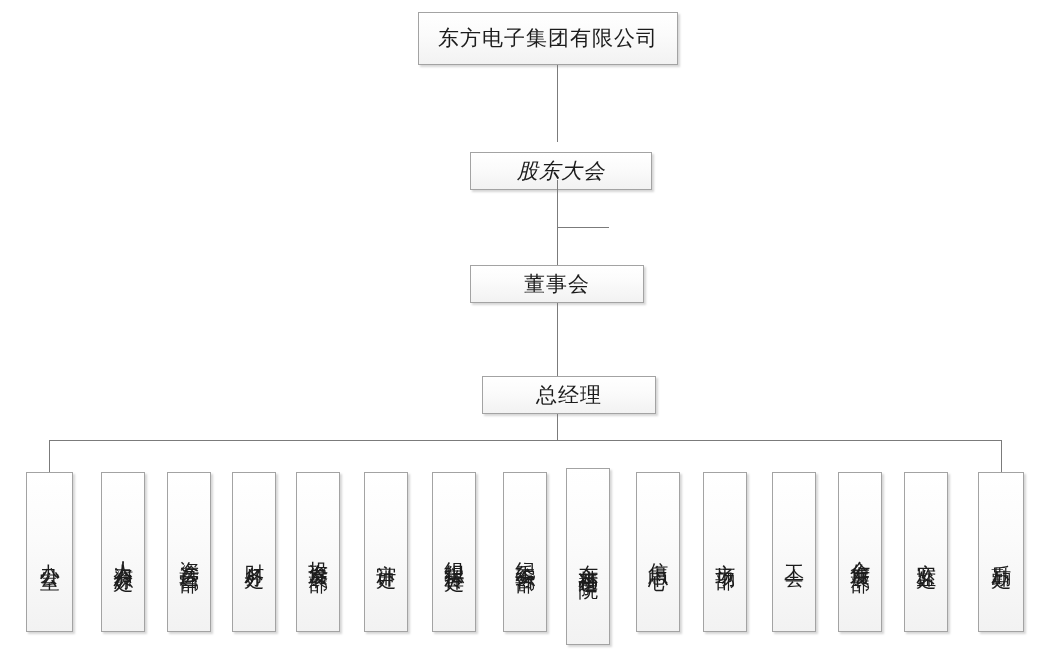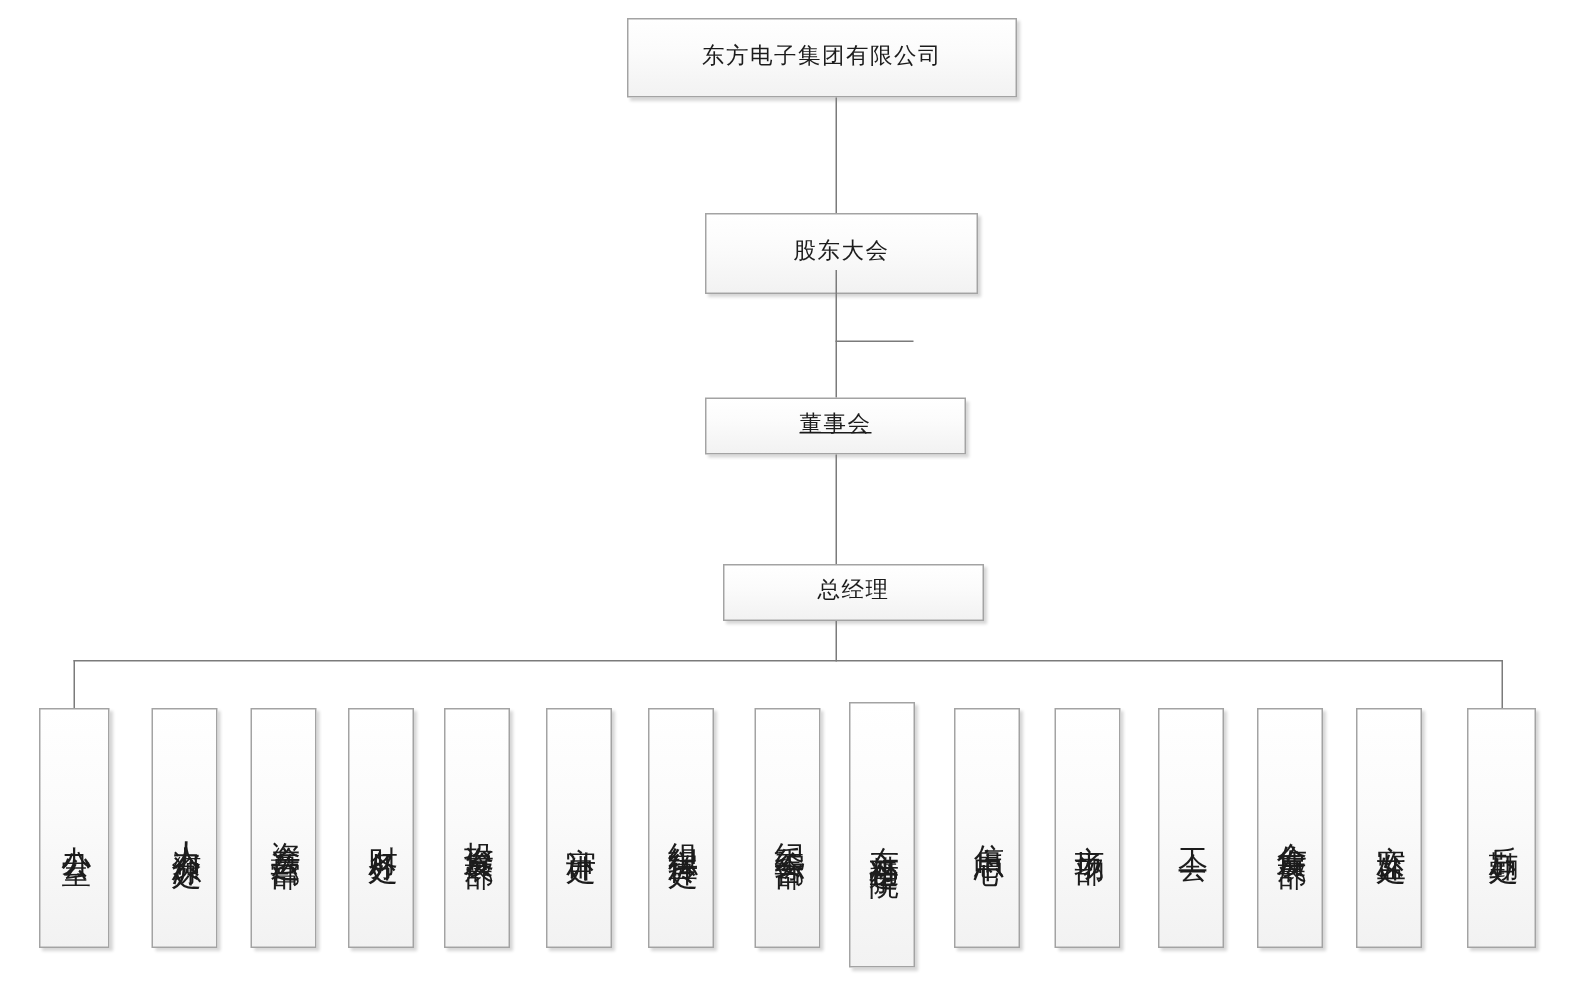--- a/index.html
+++ b/index.html
@@ -38,21 +38,21 @@
     box-shadow: 2px 2px 2px rgba(0,0,0,0.16);
     display: flex;
     align-items: center;
     justify-content: center;
     color: #1c1c1c;
     line-height: 1.18;
   }
 
   
   .node.h-node {
-    font-size: 15px;
+    font-size: 21px;
     letter-spacing: 1px;
     white-space: nowrap;
   }
 
   
   .node.v-node {
     writing-mode: vertical-rl;
     text-orientation: upright;
     font-size: 20px;
     letter-spacing: 3px;
@@ -69,30 +69,30 @@
 <body>
 
 <div id="chart-root">
 
   <div class="node h-node" style="left:418px; top:12px; width:260px; height:53px;">
     <span class="label">东方电子集团有限公司</span>
   </div>
 
   <div class="conn v" style="left:557px; top:65px; height:77px;"></div>
 
-  <div class="node h-node" style="left:470px; top:142px; width:182px; height:54px;">
+  <div class="node h-node" style="left:470px; top:152px; width:182px; height:38px;font-style:italic;">
     <span class="label">股东大会</span>
   </div>
 
   <div class="conn v" style="left:557px; top:180px; height:85px;"></div>
 
   <div class="conn h" style="left:557px; top:227px; width:52px;"></div>
 
 
-  <div class="node h-node" style="left:470px; top:265px; width:174px; height:38px;text-decoration:underline;">
+  <div class="node h-node" style="left:470px; top:265px; width:174px; height:38px;">
     <span class="label">董事会</span>
   </div>
 
   <div class="conn v" style="left:557px; top:303px; height:73px;"></div>
 
   <div class="node h-node" style="left:470px; top:376px; width:174px; height:38px;margin-left:12px;">
     <span class="label">总经理</span>
   </div>
 
   <div class="conn v" style="left:557px; top:414px; height:27px;"></div>

